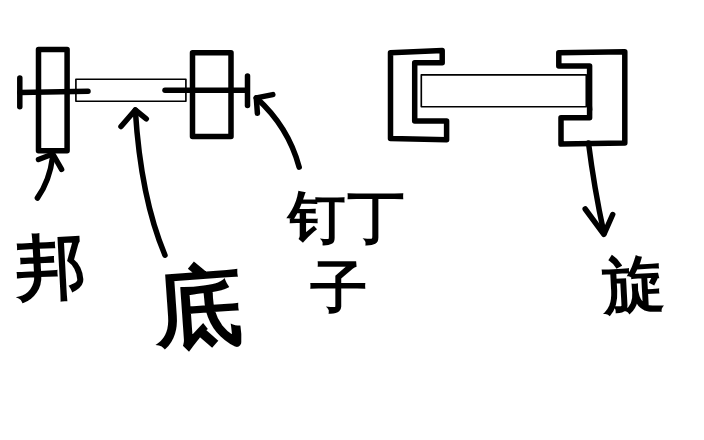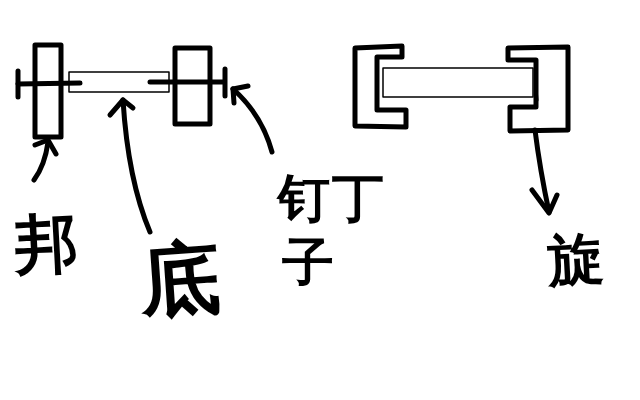--- a/index.html
+++ b/index.html
@@ -3,21 +3,21 @@
 <meta charset="utf-8">
 <style>
   html, body { margin: 0; padding: 0; background: #ffffff; }
   body { width: 640px; height: 400px; position: relative; overflow: hidden;
          font-family: "DejaVu Sans", sans-serif; }
   #canvas { position: absolute; left: 0; top: 0; width: 640px; height: 400px; }
   .label { position: absolute; color: #000; font-family: "DejaVu Sans", sans-serif;
            font-weight: bold; line-height: 1; white-space: pre; }
   .lbl-bang { left: 14px; top: 212px; font-size: 64px; transform: rotate(-3deg); }
   .lbl-di { left: 140px; top: 240px; font-size: 80px; transform: rotate(-4deg); }
-  .lbl-ding { left: 278px; top: 172px; font-size: 52px; letter-spacing: 2px; }
+  .lbl-ding { left: 262px; top: 172px; font-size: 52px; letter-spacing: 2px; }
   .lbl-zi { left: 282px; top: 236px; font-size: 52px; }
   .lbl-xuan { left: 548px; top: 232px; font-size: 56px; transform: rotate(-3deg); }
 </style>
 </head>
 <body>
 
 <svg id="canvas" viewBox="0 0 640 400" width="640" height="400" fill="none" stroke="#000" stroke-linecap="round" stroke-linejoin="round">
 
   <g>
     <rect x="35" y="45" width="26" height="92" stroke-width="5"></rect>

